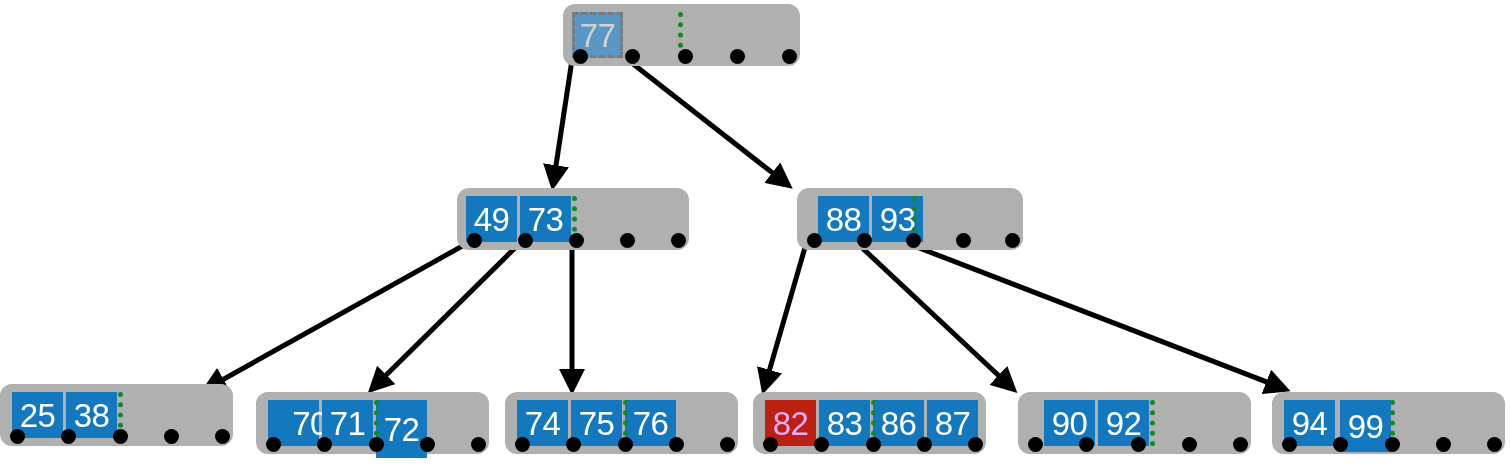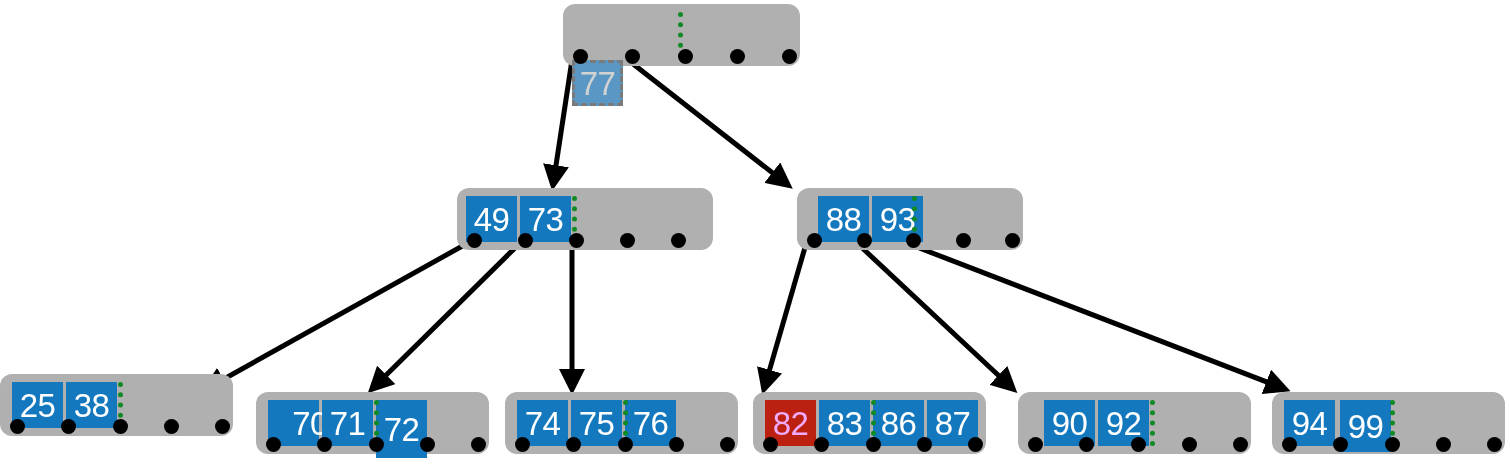--- a/index.html
+++ b/index.html
@@ -49,21 +49,20 @@
     background: #1378be;
   }
   .key-cell.key-red {
     background: #bb2010;
     color: #f0abfc;
   }
   .key-cell.key-ghost {
     background: #5a97c4;
     color: #d2d2d2;
     border: 3px dashed #7a7a7a;
-    margin-top: 48px;
   }
   .child-dot {
     position: absolute;
     width: 15px;
     height: 15px;
     border-radius: 50%;
     background: #000000;
   }
   .divider {
     position: absolute;
@@ -99,21 +98,21 @@
         <div class="node-keys" style="left: 9px; top: 8px;">
           <div class="key-cell key-ghost" style="width: 51px; height: 46px; background: rgb(90, 151, 196); color: rgb(210, 210, 210); border-color: rgb(122, 122, 122);">77</div>
         </div>
         <div class="divider" style="left: 115px; top: 8px; height: 46px; border-left-color: rgb(18, 138, 36);"></div>
         <div class="child-dot" style="left: 10px; top: 45px; background: rgb(0, 0, 0);"></div>
         <div class="child-dot" style="left: 62px; top: 45px; background: rgb(0, 0, 0);"></div>
         <div class="child-dot" style="left: 115px; top: 45px; background: rgb(0, 0, 0);"></div>
         <div class="child-dot" style="left: 167px; top: 45px; background: rgb(0, 0, 0);"></div>
         <div class="child-dot" style="left: 219px; top: 45px; background: rgb(0, 0, 0);"></div>
       </div>
-      <div class="btree-node" style="left: 457px; top: 188px; width: 256px; height: 62px; background: rgb(176, 176, 176);">
+      <div class="btree-node" style="left: 457px; top: 188px; width: 232px; height: 62px; background: rgb(176, 176, 176);">
         <div class="node-keys" style="left: 9px; top: 8px;">
           <div class="key-cell" style="width: 51px; height: 46px; background: rgb(19, 120, 190);">49</div>
           <div class="key-cell" style="width: 51px; height: 46px; margin-left: 3px; background: rgb(19, 120, 190);">73</div>
         </div>
         <div class="divider" style="left: 115px; top: 8px; height: 46px; border-left-color: rgb(18, 138, 36);"></div>
         <div class="child-dot" style="left: 10px; top: 45px; background: rgb(0, 0, 0);"></div>
         <div class="child-dot" style="left: 61px; top: 45px; background: rgb(0, 0, 0);"></div>
         <div class="child-dot" style="left: 112px; top: 45px; background: rgb(0, 0, 0);"></div>
         <div class="child-dot" style="left: 163px; top: 45px; background: rgb(0, 0, 0);"></div>
         <div class="child-dot" style="left: 214px; top: 45px; background: rgb(0, 0, 0);"></div>
@@ -123,21 +122,21 @@
           <div class="key-cell" style="width: 51px; height: 46px; background: rgb(19, 120, 190);">88</div>
           <div class="key-cell" style="width: 51px; height: 46px; margin-left: 3px; background: rgb(19, 120, 190);">93</div>
         </div>
         <div class="divider" style="left: 115px; top: 8px; height: 46px; border-left-color: rgb(18, 138, 36);"></div>
         <div class="child-dot" style="left: 10px; top: 45px; background: rgb(0, 0, 0);"></div>
         <div class="child-dot" style="left: 60px; top: 45px; background: rgb(0, 0, 0);"></div>
         <div class="child-dot" style="left: 109px; top: 45px; background: rgb(0, 0, 0);"></div>
         <div class="child-dot" style="left: 159px; top: 45px; background: rgb(0, 0, 0);"></div>
         <div class="child-dot" style="left: 208px; top: 45px; background: rgb(0, 0, 0);"></div>
       </div>
-      <div class="btree-node" style="left: 0px; top: 374px; width: 233px; height: 62px; background: rgb(176, 176, 176);">
+      <div class="btree-node" style="left: 0px; top: 384px; width: 233px; height: 62px; background: rgb(176, 176, 176);">
         <div class="node-keys" style="left: 12px; top: 8px;">
           <div class="key-cell" style="width: 51px; height: 46px; background: rgb(19, 120, 190);">25</div>
           <div class="key-cell" style="width: 51px; height: 46px; margin-left: 3px; background: rgb(19, 120, 190);">38</div>
         </div>
         <div class="divider" style="left: 118px; top: 8px; height: 46px; border-left-color: rgb(18, 138, 36);"></div>
         <div class="child-dot" style="left: 10px; top: 45px; background: rgb(0, 0, 0);"></div>
         <div class="child-dot" style="left: 61px; top: 45px; background: rgb(0, 0, 0);"></div>
         <div class="child-dot" style="left: 113px; top: 45px; background: rgb(0, 0, 0);"></div>
         <div class="child-dot" style="left: 164px; top: 45px; background: rgb(0, 0, 0);"></div>
         <div class="child-dot" style="left: 215px; top: 45px; background: rgb(0, 0, 0);"></div>

